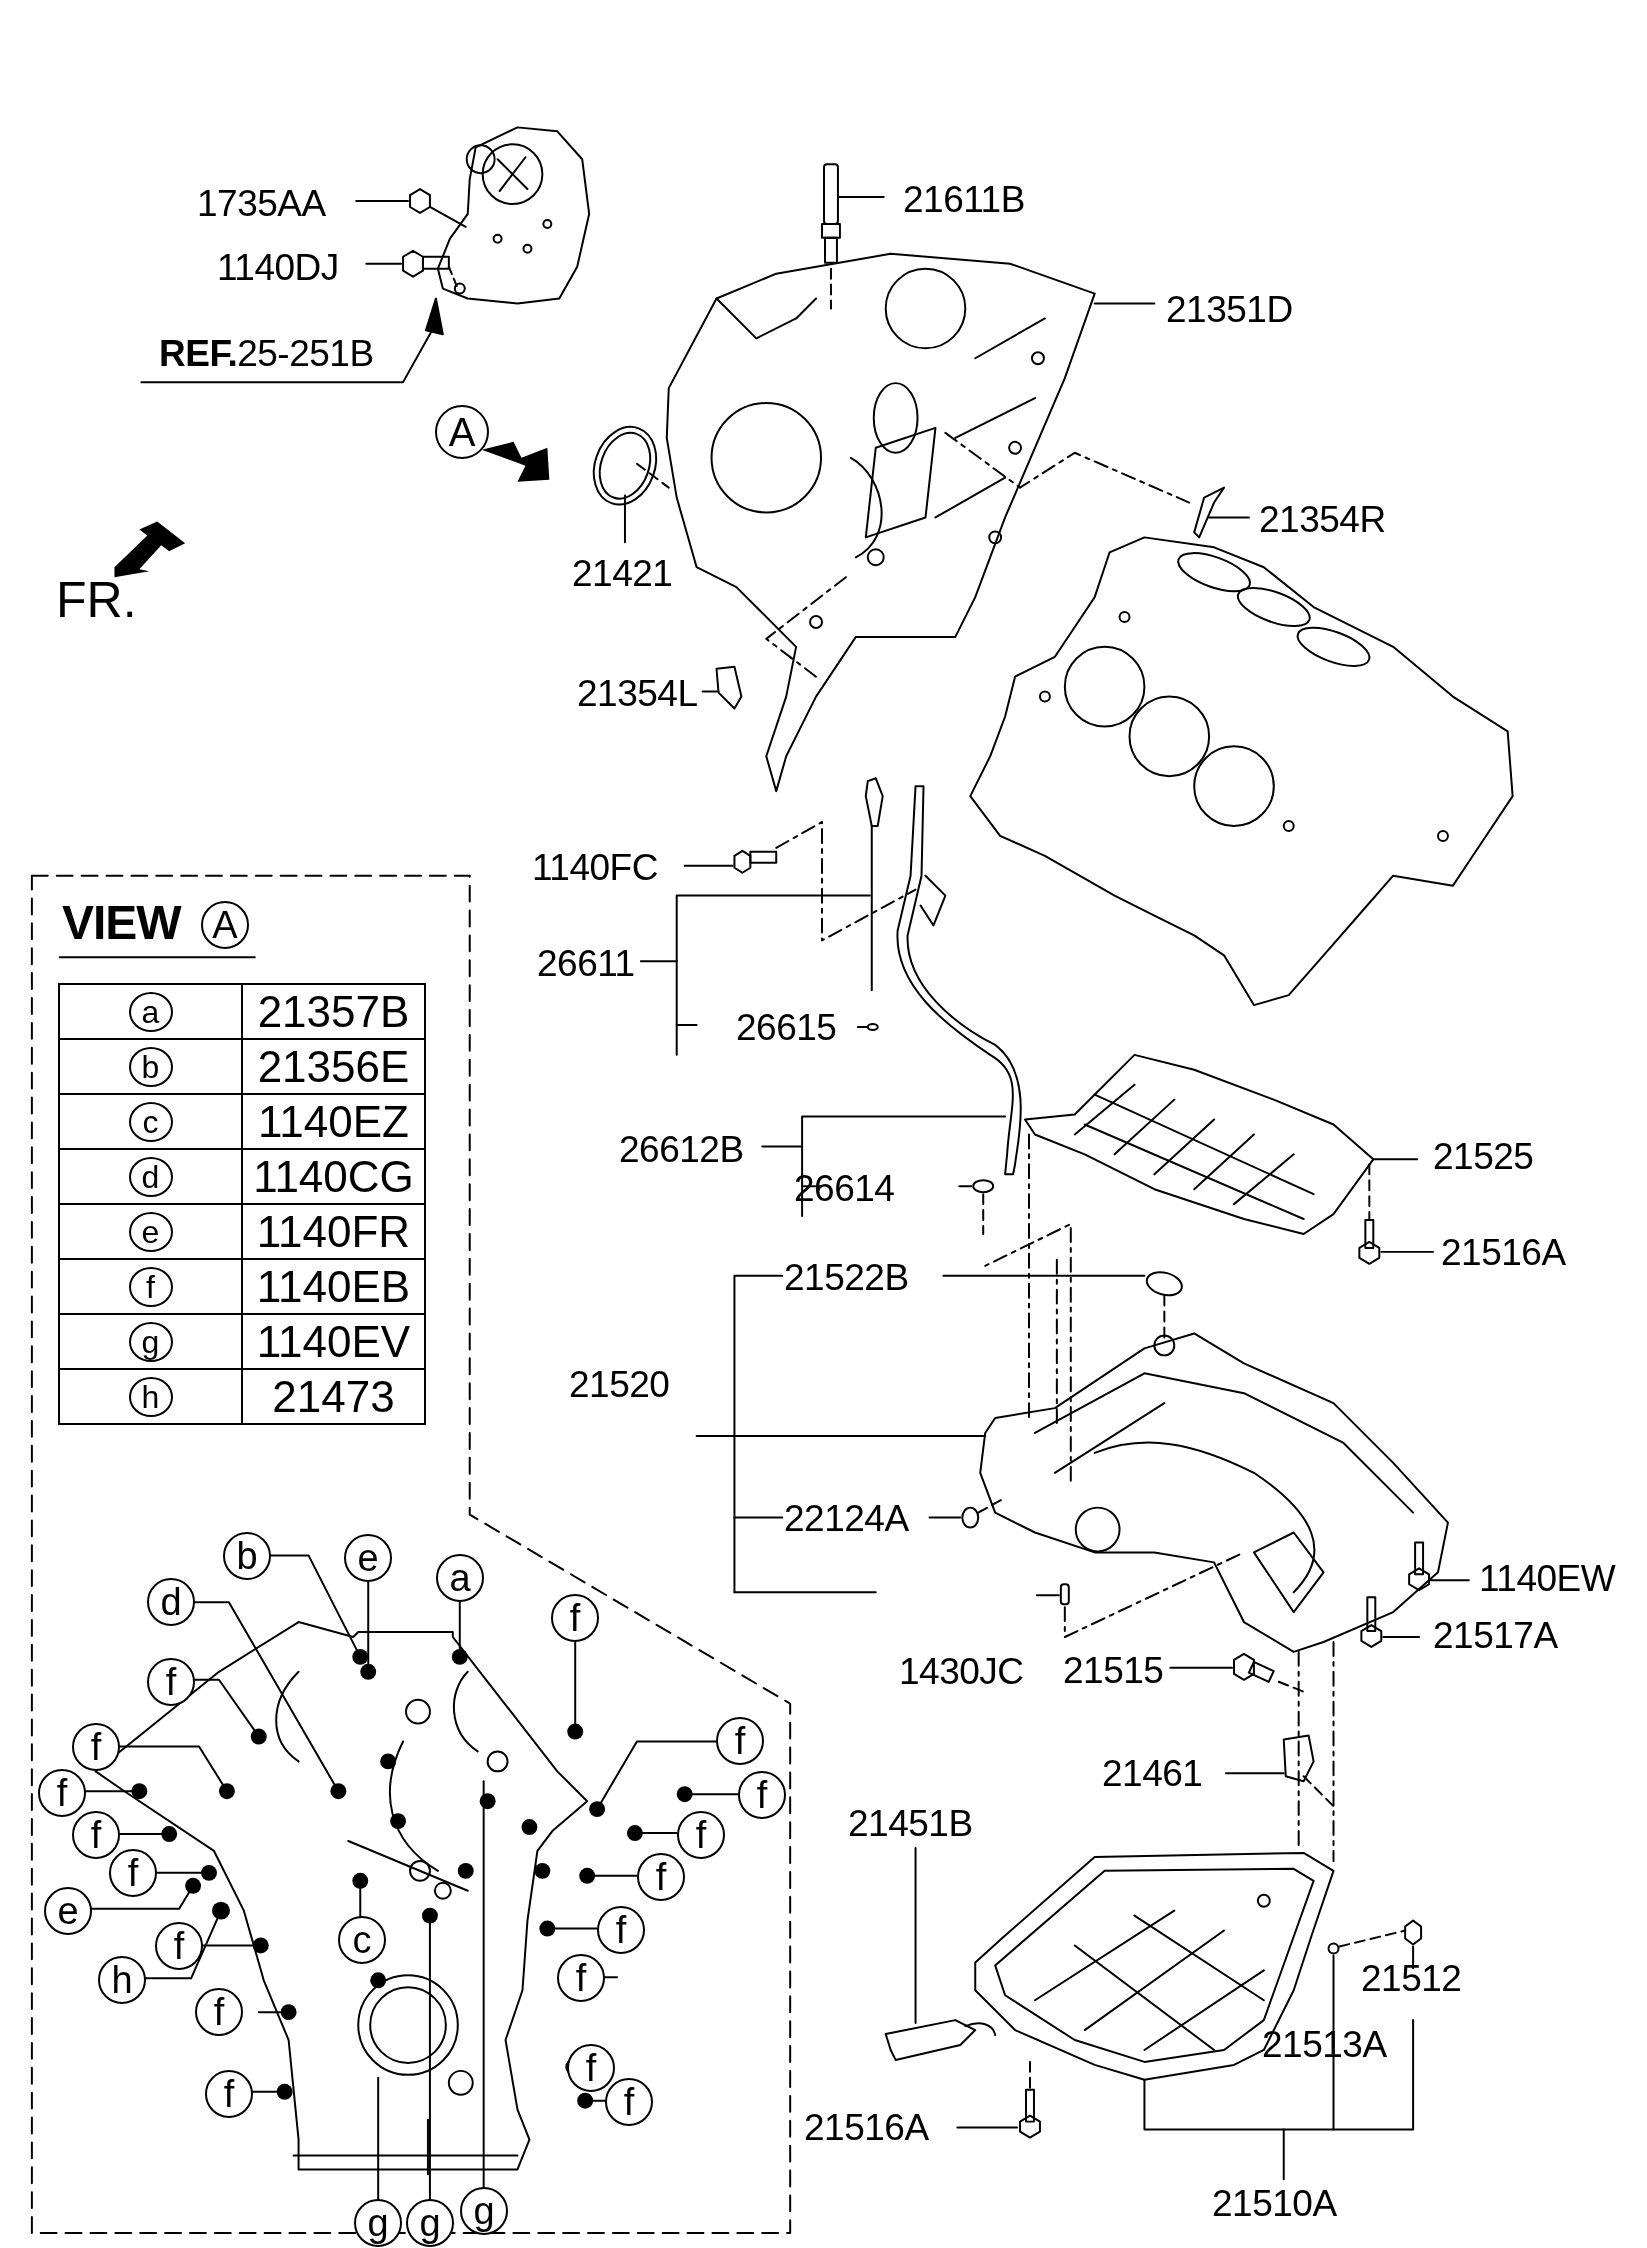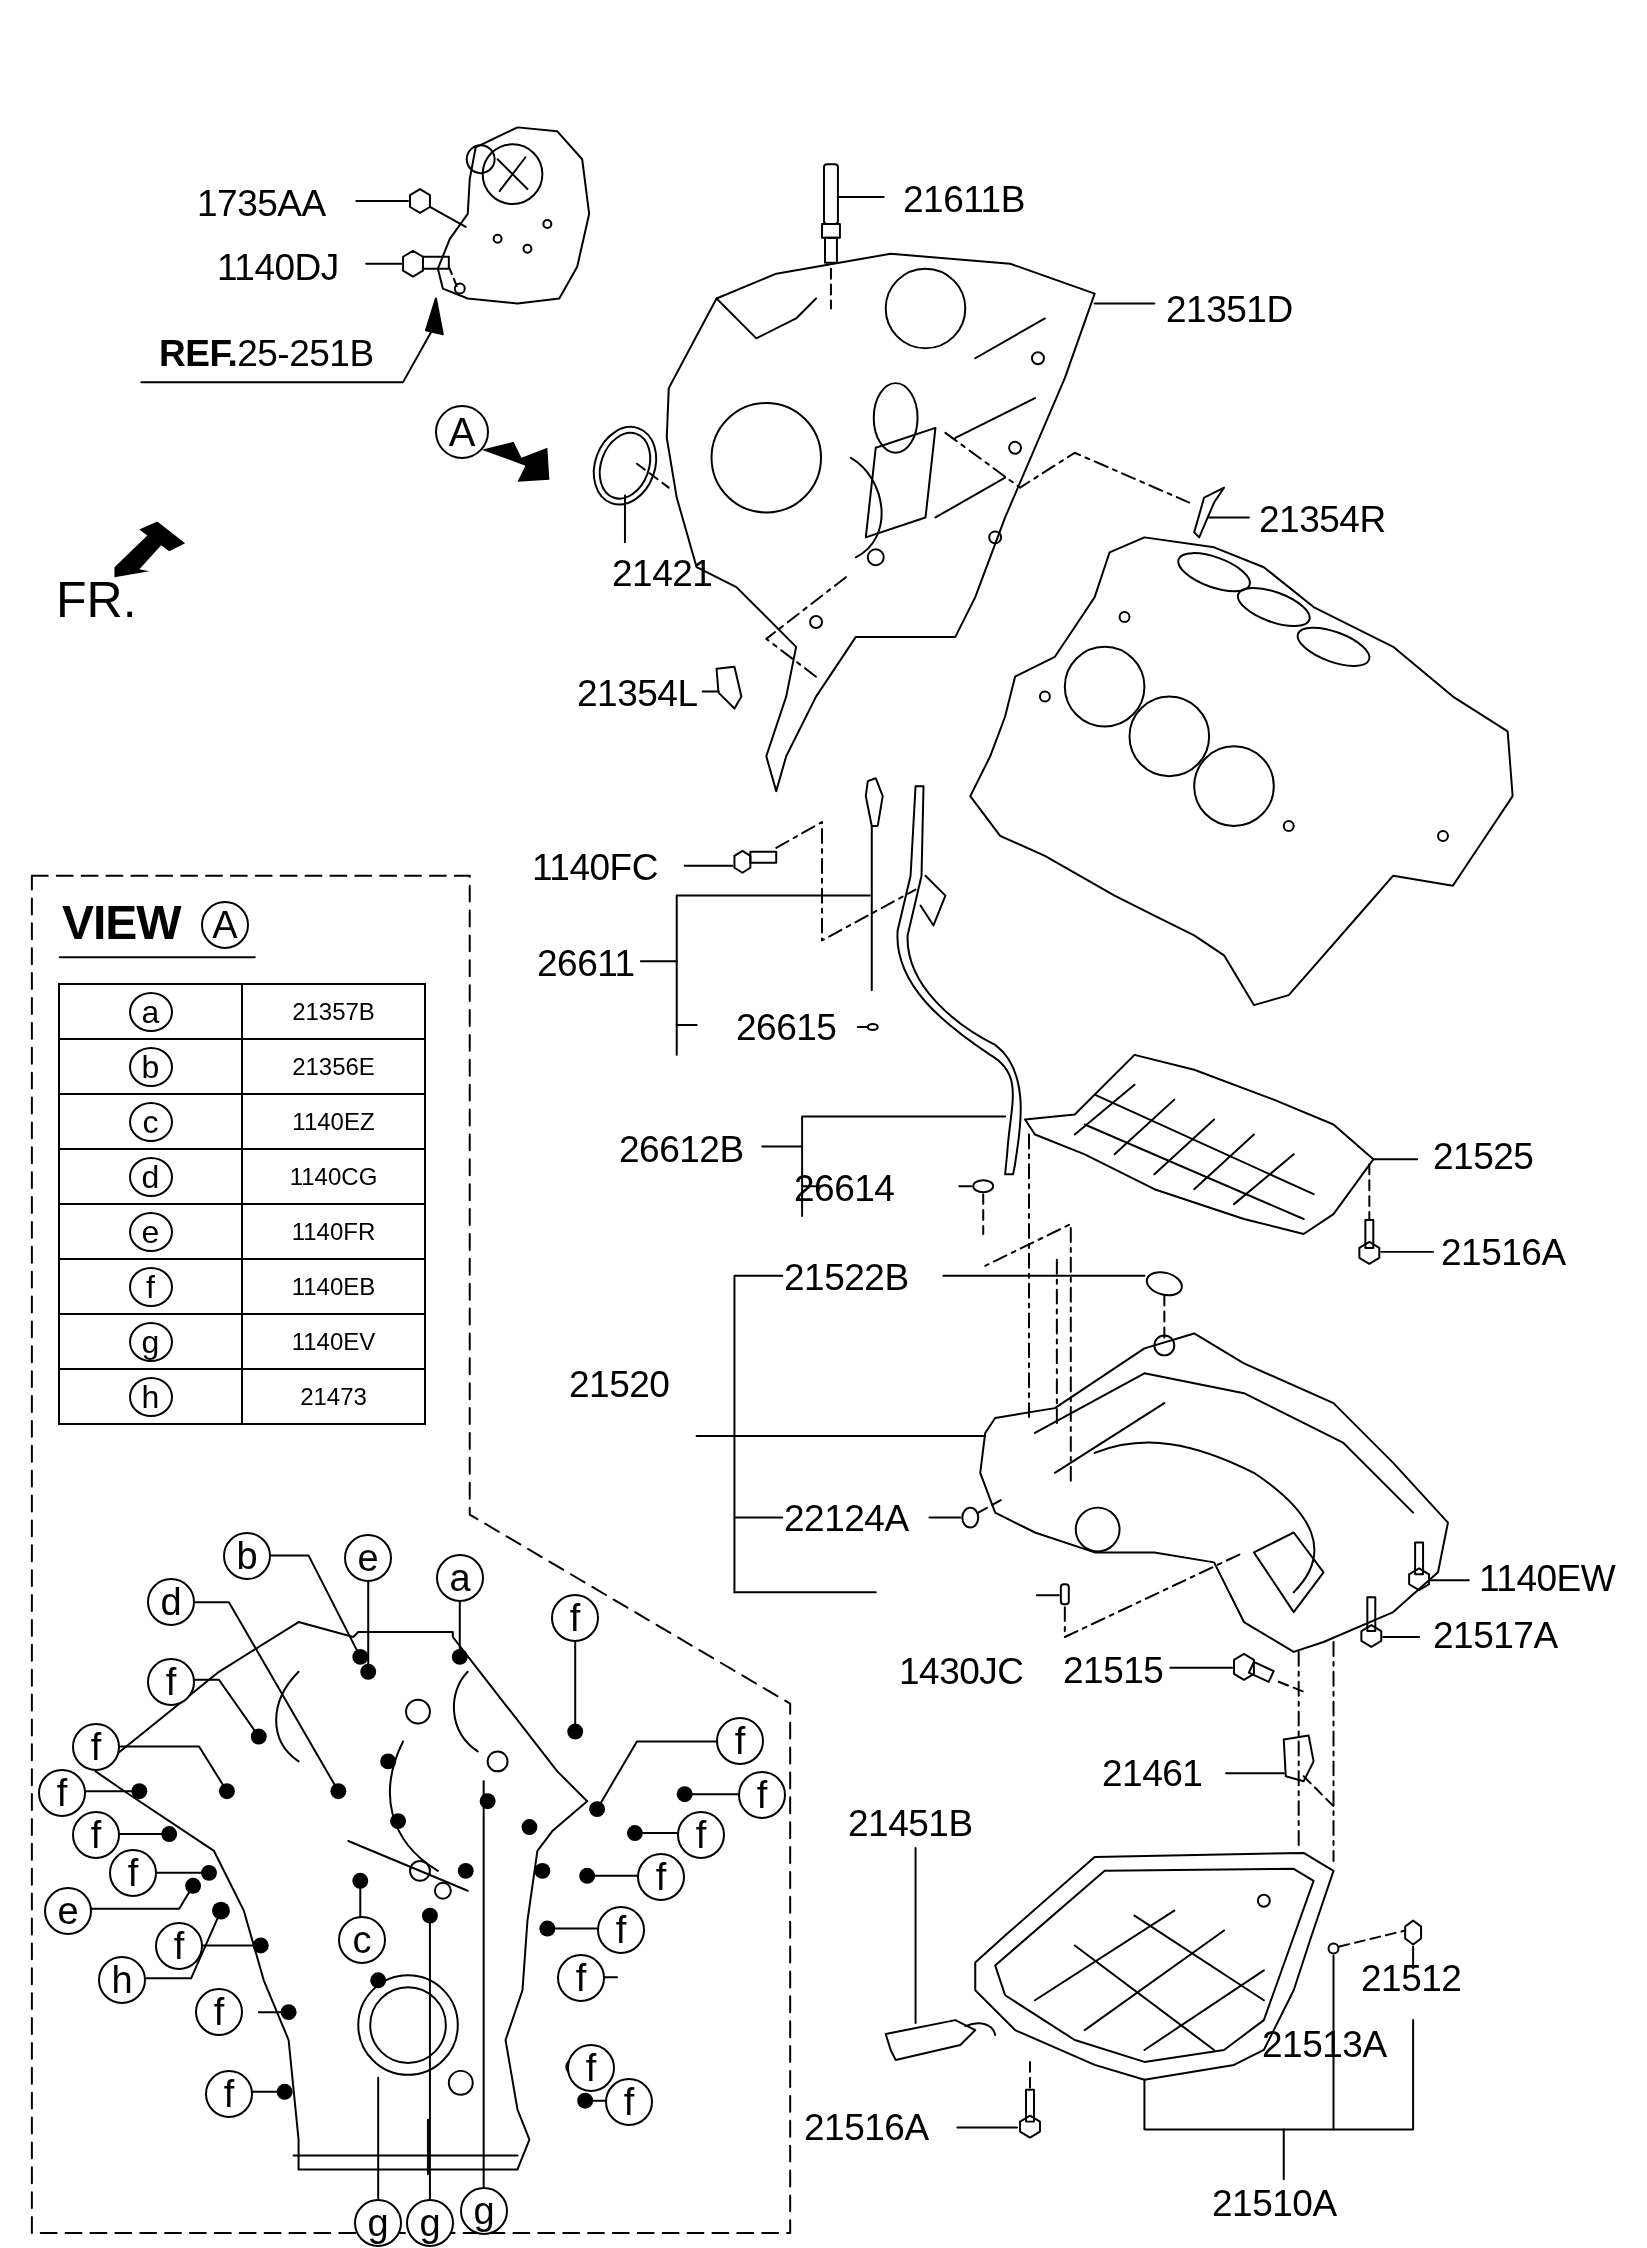--- a/index.html
+++ b/index.html
@@ -11,21 +11,21 @@
   .fr { position: absolute; font-size: 50px; line-height: 1; }
   .view-title { position: absolute; font-size: 48px; font-weight: bold; line-height: 1; letter-spacing: -1px; }
   .circle-letter { position: absolute; width: 48px; height: 48px; border: 2px solid #000; border-radius: 50%;
                    display: flex; align-items: center; justify-content: center; font-size: 38px; line-height: 1;
                    background: #fff; box-sizing: border-box; }
   .circle-letter.big { width: 54px; height: 54px; font-size: 40px; }
   table.legend { position: absolute; left: 58px; top: 983px; border-collapse: collapse; }
   table.legend td, table.legend th { border: 2px solid #000; height: 53px; text-align: center; font-weight: normal; padding: 0; }
   table.legend th { font-size: 31px; height: 52px; }
   table.legend td.sym { width: 181px; }
-  table.legend td.pnc { width: 181px; font-size: 24px; text-align: center; }
+  table.legend td.pnc { width: 181px; font-size: 44px; text-align: center; }
   .sym-circle { display: inline-flex; width: 44px; height: 40px; border: 2px solid #000; border-radius: 50%;
                 align-items: center; justify-content: center; font-size: 32px; line-height: 1; box-sizing: border-box; }
 </style>
 </head>
 <body>
 
 <svg id="art" viewBox="0 0 1656 2260" xmlns="http://www.w3.org/2000/svg">
   <g fill="none" stroke="#000" stroke-width="2" stroke-linejoin="round" stroke-linecap="round">
 
     <g>
@@ -342,21 +342,21 @@
   </g>
 </svg>
 
 <div class="lbl" style="left:197px;top:185px;">1735AA</div>
 <div class="lbl" style="left:217px;top:249px;">1140DJ</div>
 <div class="lbl" style="left:159px;top:335px;">
   <span class="ref-bold">REF.</span><span>25-251B</span>
 </div>
 <div class="lbl" style="left:903px;top:181px;">21611B</div>
 <div class="lbl" style="left:1166px;top:291px;">21351D</div>
-<div class="lbl" style="left:572px;top:555px;margin-left:40px;">21421</div>
+<div class="lbl" style="left:572px;top:555px;">21421</div>
 <div class="lbl" style="left:1259px;top:501px;">21354R</div>
 <div class="lbl" style="left:577px;top:675px;">21354L</div>
 
 <div class="circle-letter big" style="left:435px;top:405px;">
     <span>A</span>
   </div>
 <div class="fr" style="left:28px;top:575px;margin-left:28px;">FR.</div>
 
 <div class="lbl" style="left:532px;top:849px;">1140FC</div>
 <div class="lbl" style="left:537px;top:945px;">26611</div>

